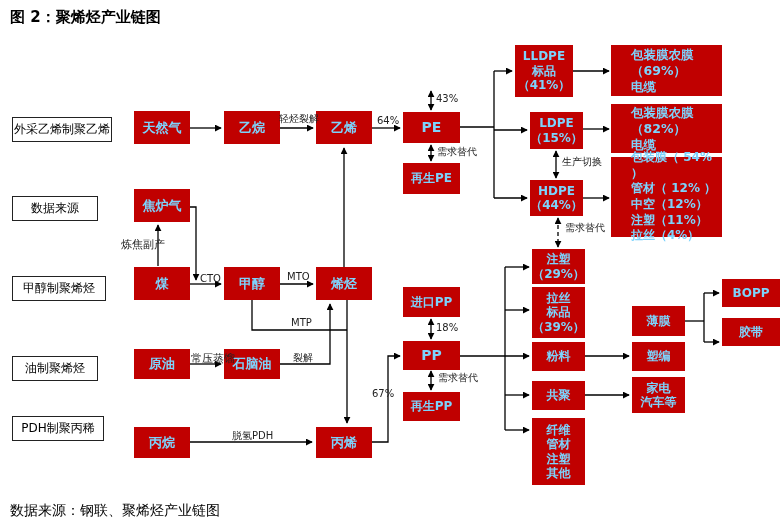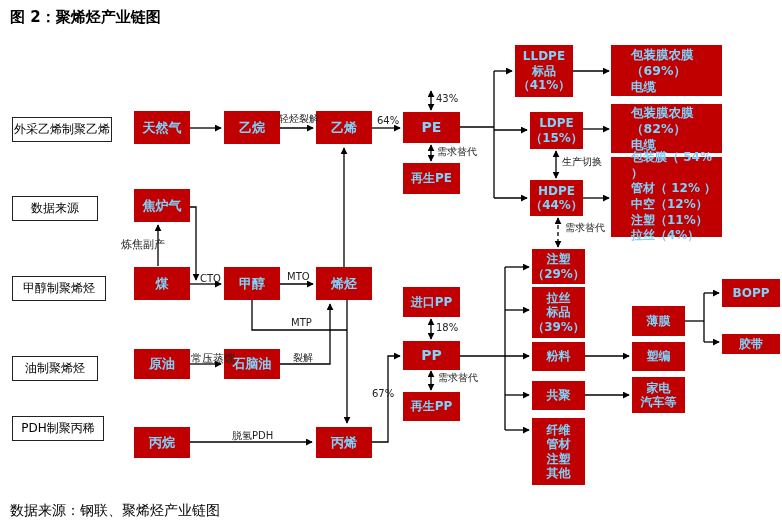--- a/index.html
+++ b/index.html
@@ -143,21 +143,21 @@
   <div class="node sm" style="left:532px;top:418px;width:53px;height:67px">纤维
 管材
 注塑
 其他</div>
 
   <div class="node sm" style="left:632px;top:306px;width:53px;height:30px">薄膜</div>
   <div class="node sm" style="left:632px;top:342px;width:53px;height:29px">塑编</div>
   <div class="node sm" style="left:632px;top:377px;width:53px;height:36px">家电
 汽车等</div>
   <div class="node sm" style="left:722px;top:279px;width:58px;height:28px">BOPP</div>
-  <div class="node sm" style="left:722px;top:334px;width:58px;height:20px">胶带</div>
+  <div class="node sm" style="left:722px;top:318px;width:58px;height:28px">胶带</div>
 
   <span class="lbl" style="left:279px;top:114px">轻烃裂解</span>
   <span class="lbl" style="left:377px;top:116px">64%</span>
   <span class="lbl" style="left:436px;top:94px">43%</span>
   <span class="lbl" style="left:437px;top:147px">需求替代</span>
   <span class="lbl t7" style="left:121px;top:239px">炼焦副产</span>
   <span class="lbl" style="left:200px;top:274px">CTO</span>
   <span class="lbl" style="left:287px;top:272px">MTO</span>
   <span class="lbl" style="left:291px;top:318px">MTP</span>
   <span class="lbl t7" style="left:191px;top:353px">常压蒸馏</span>

